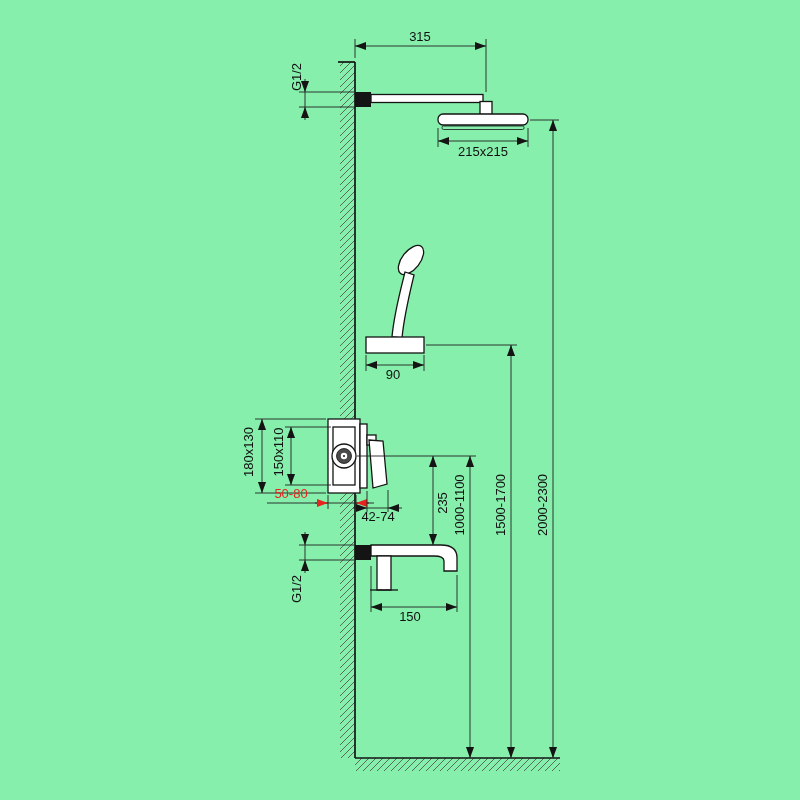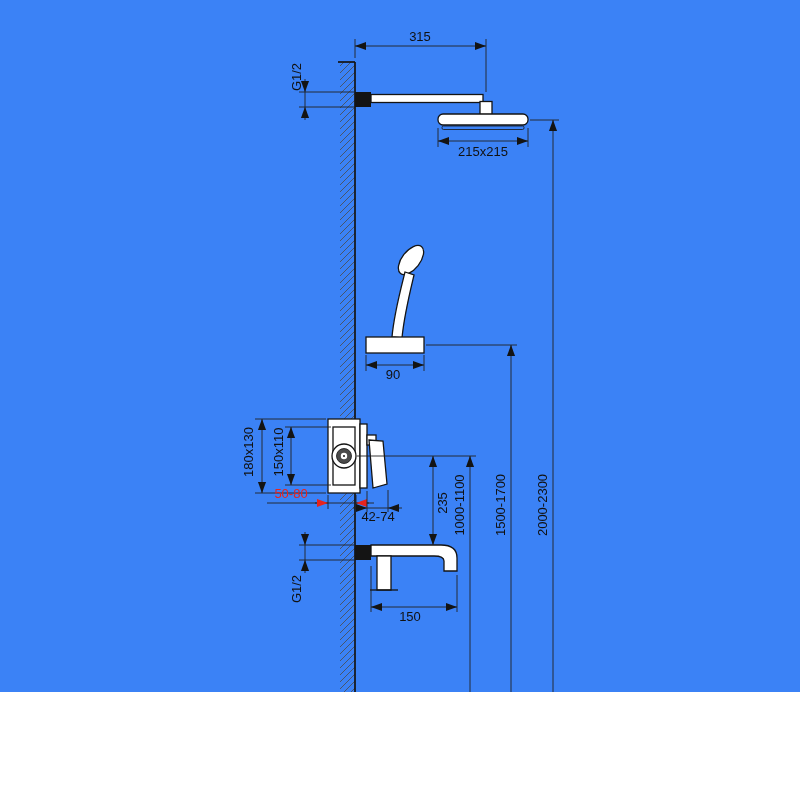--- a/index.html
+++ b/index.html
@@ -1,16 +1,16 @@
 <!DOCTYPE html>
 <html><head>
 <meta charset="utf-8">
 <style>
   html,body{margin:0;padding:0;background:#ffffff;}
-  .stage{position:relative;width:800px;height:692px;background:#3b82f6;overflow:hidden;}
+  .stage{position:relative;width:800px;height:800px;background:#86efac;overflow:hidden;}
   svg{position:absolute;left:0;top:0;}
   .obj{fill:none;stroke:#141414;stroke-width:1.3;}
   .objw{fill:#ffffff;stroke:#141414;stroke-width:1.3;}
   .solid{fill:#141414;stroke:none;}
   .heavy{fill:none;stroke:#141414;stroke-width:1.7;}
   .dim{fill:none;stroke:#222222;stroke-width:0.9;}
   .lbl{font-family:"Liberation Sans",sans-serif;font-size:13px;fill:#111111;}
   .lblr{font-family:"Liberation Sans",sans-serif;font-size:13px;}
 </style>
 </head>

